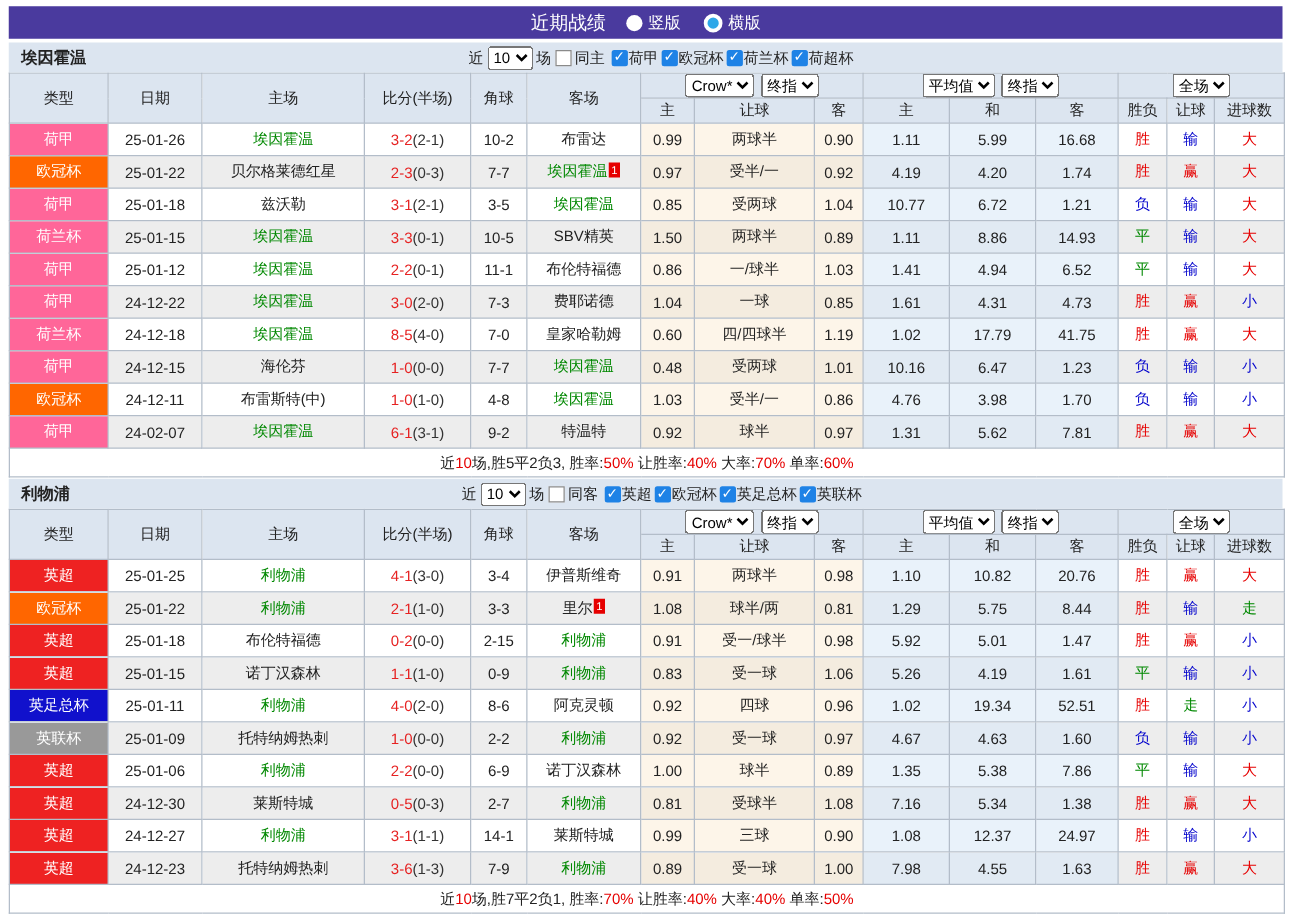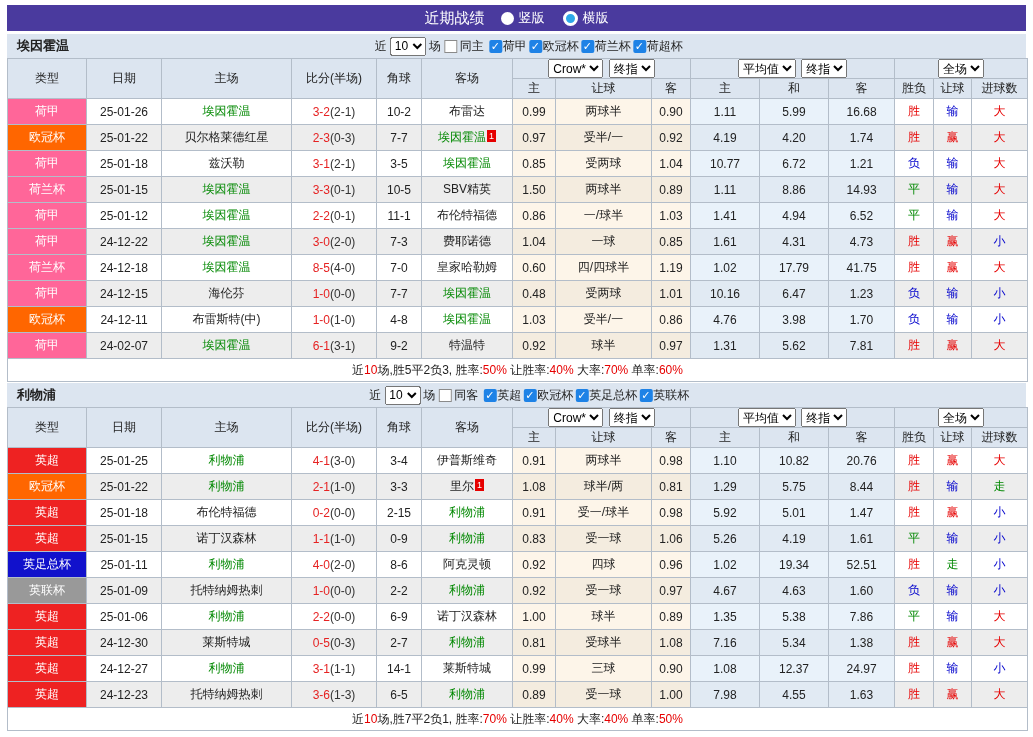--- a/index.html
+++ b/index.html
@@ -567,21 +567,21 @@
     <td class="c-res res-red">胜</td>
     <td class="c-res res-blue">输</td>
     <td class="c-res res-blue">小</td>
   </tr>
 
   <tr>
     <td class="c-league" style="background: rgb(238, 34, 34);">英超</td>
     <td class="c-date">24-12-23</td>
     <td class="c-home"><span class="nm">托特纳姆热刺</span></td>
     <td class="c-score"><span class="score-main">3-6</span><span class="score-half">(1-3)</span></td>
-    <td class="c-corner">6-5</td>
+    <td class="c-corner">7-9</td>
     <td class="c-away team-green"><span class="nm">利物浦</span></td>
     <td class="c-odd">0.89</td>
     <td class="c-odd">受一球</td>
     <td class="c-odd">1.00</td>
     <td class="c-avg">7.98</td>
     <td class="c-avg">4.55</td>
     <td class="c-avg">1.63</td>
     <td class="c-res res-red">胜</td>
     <td class="c-res res-red">赢</td>
     <td class="c-res res-red">大</td>

